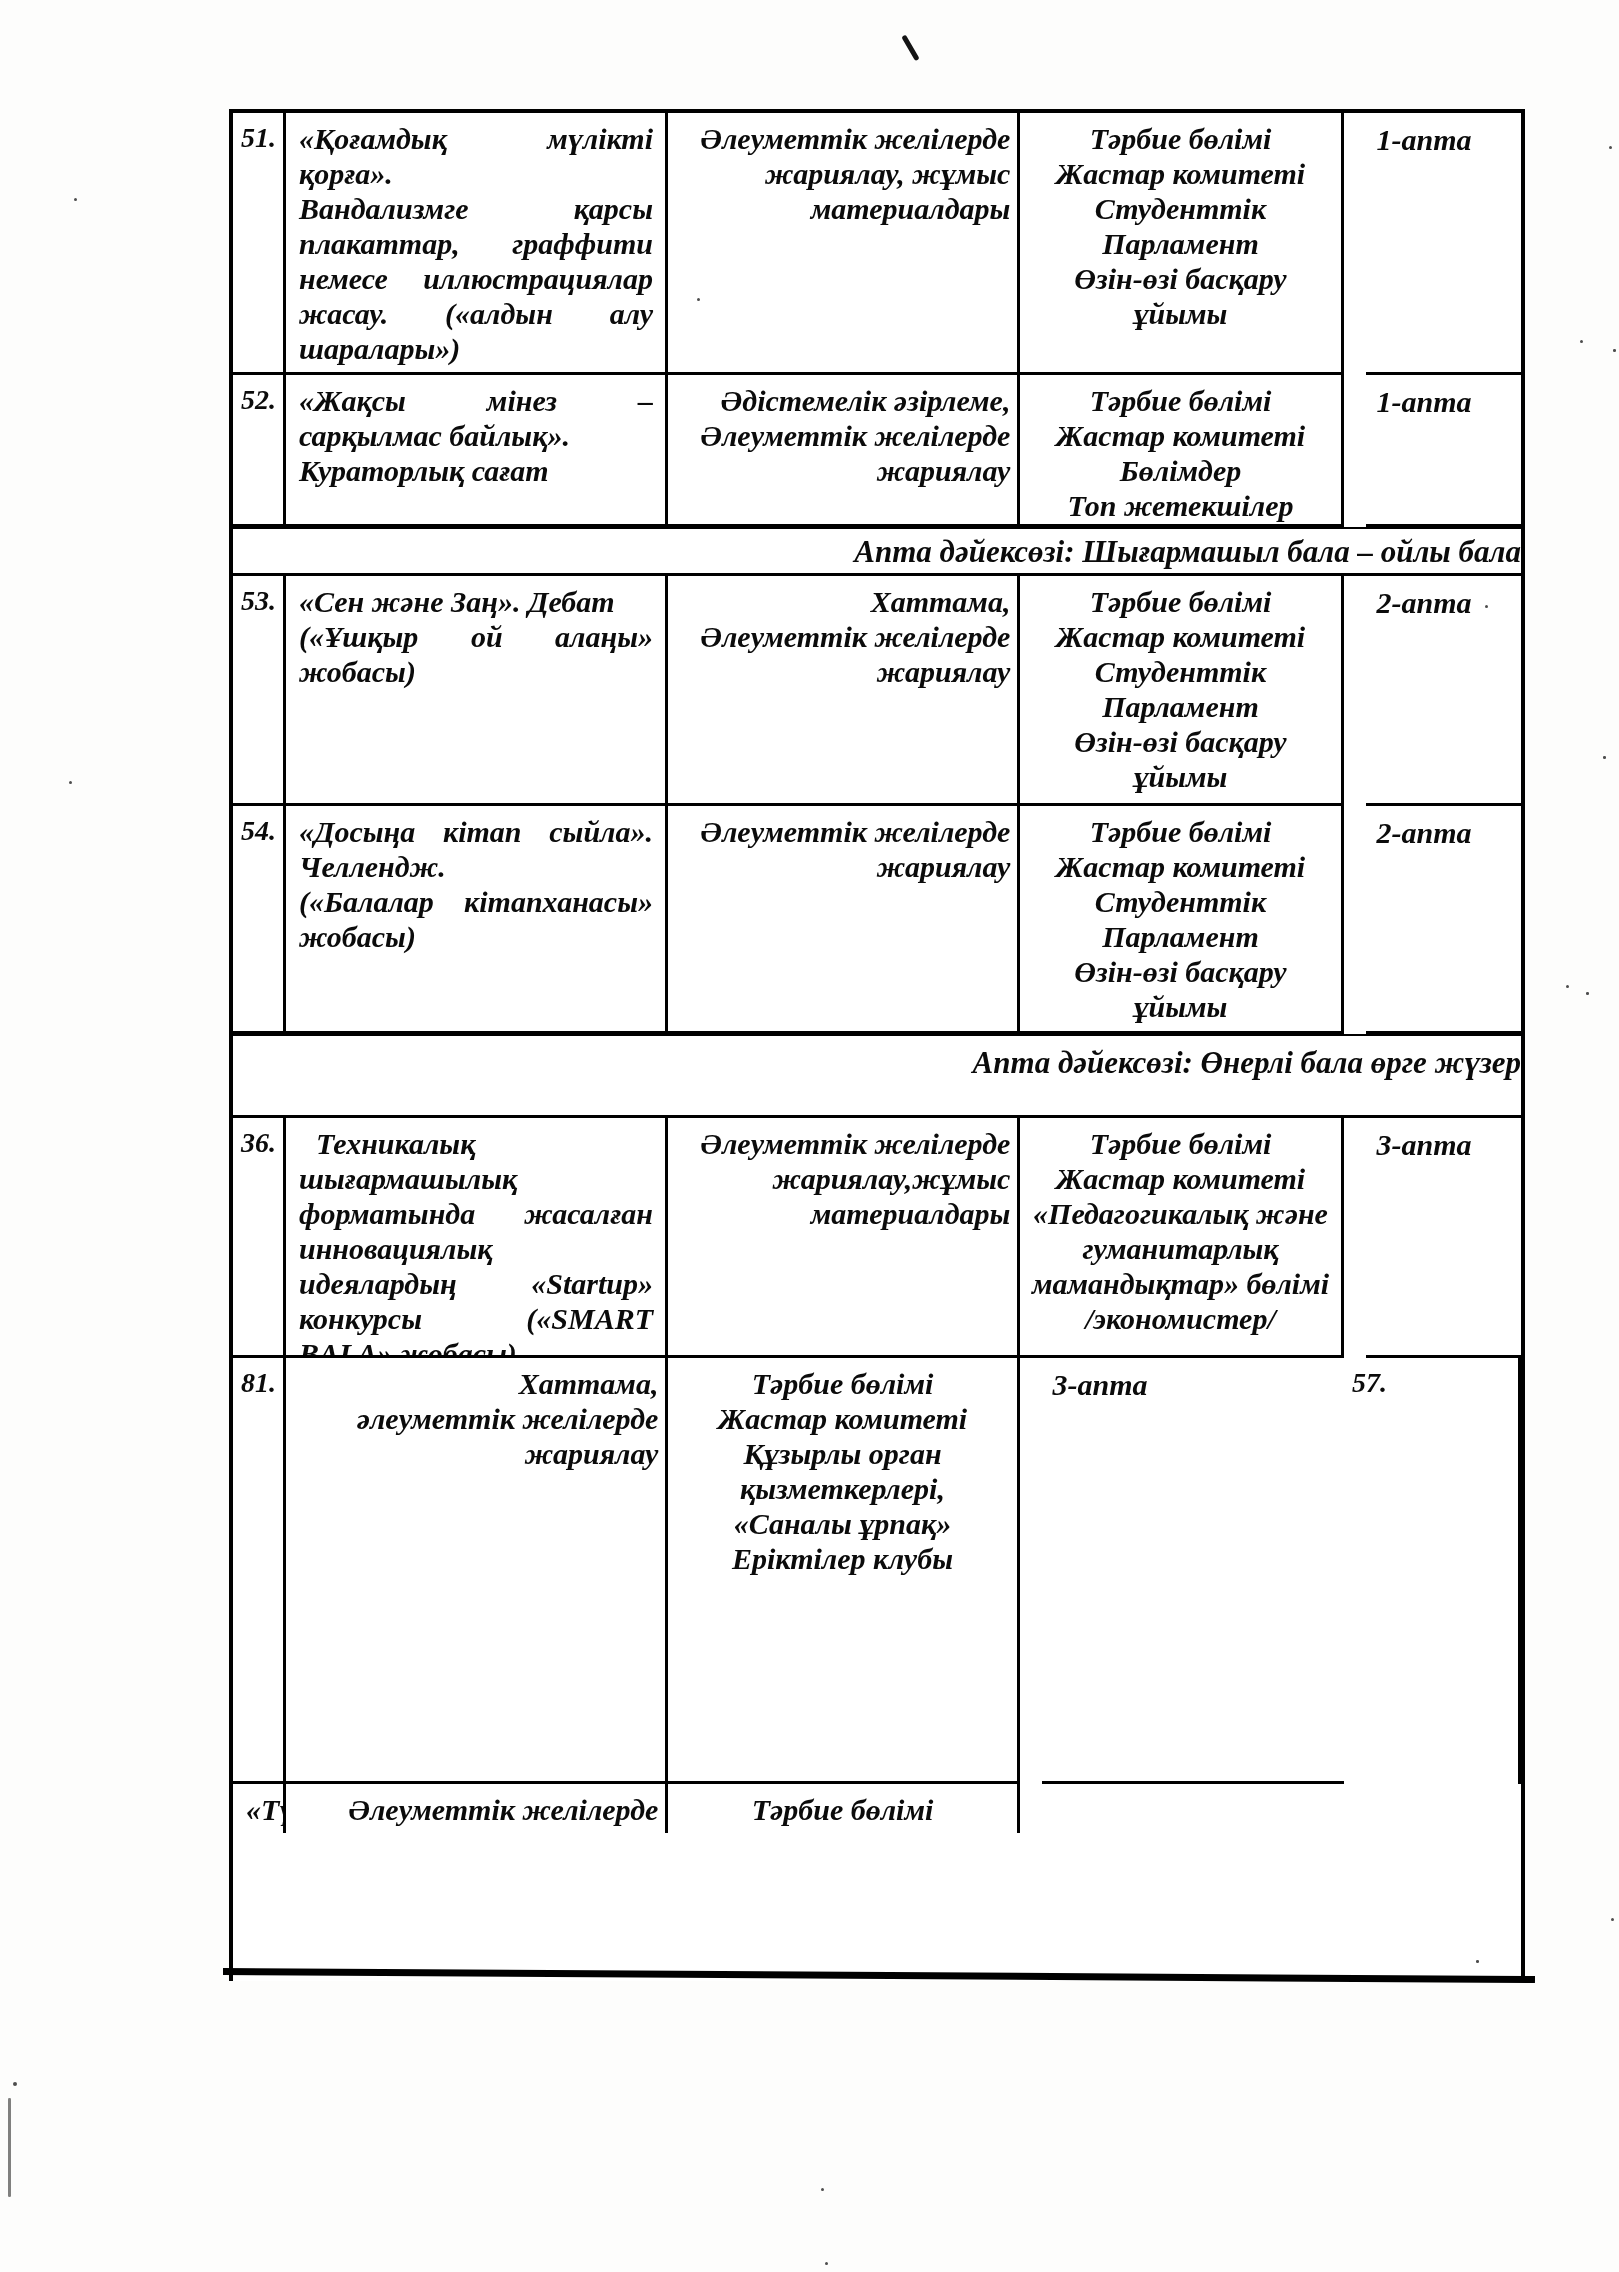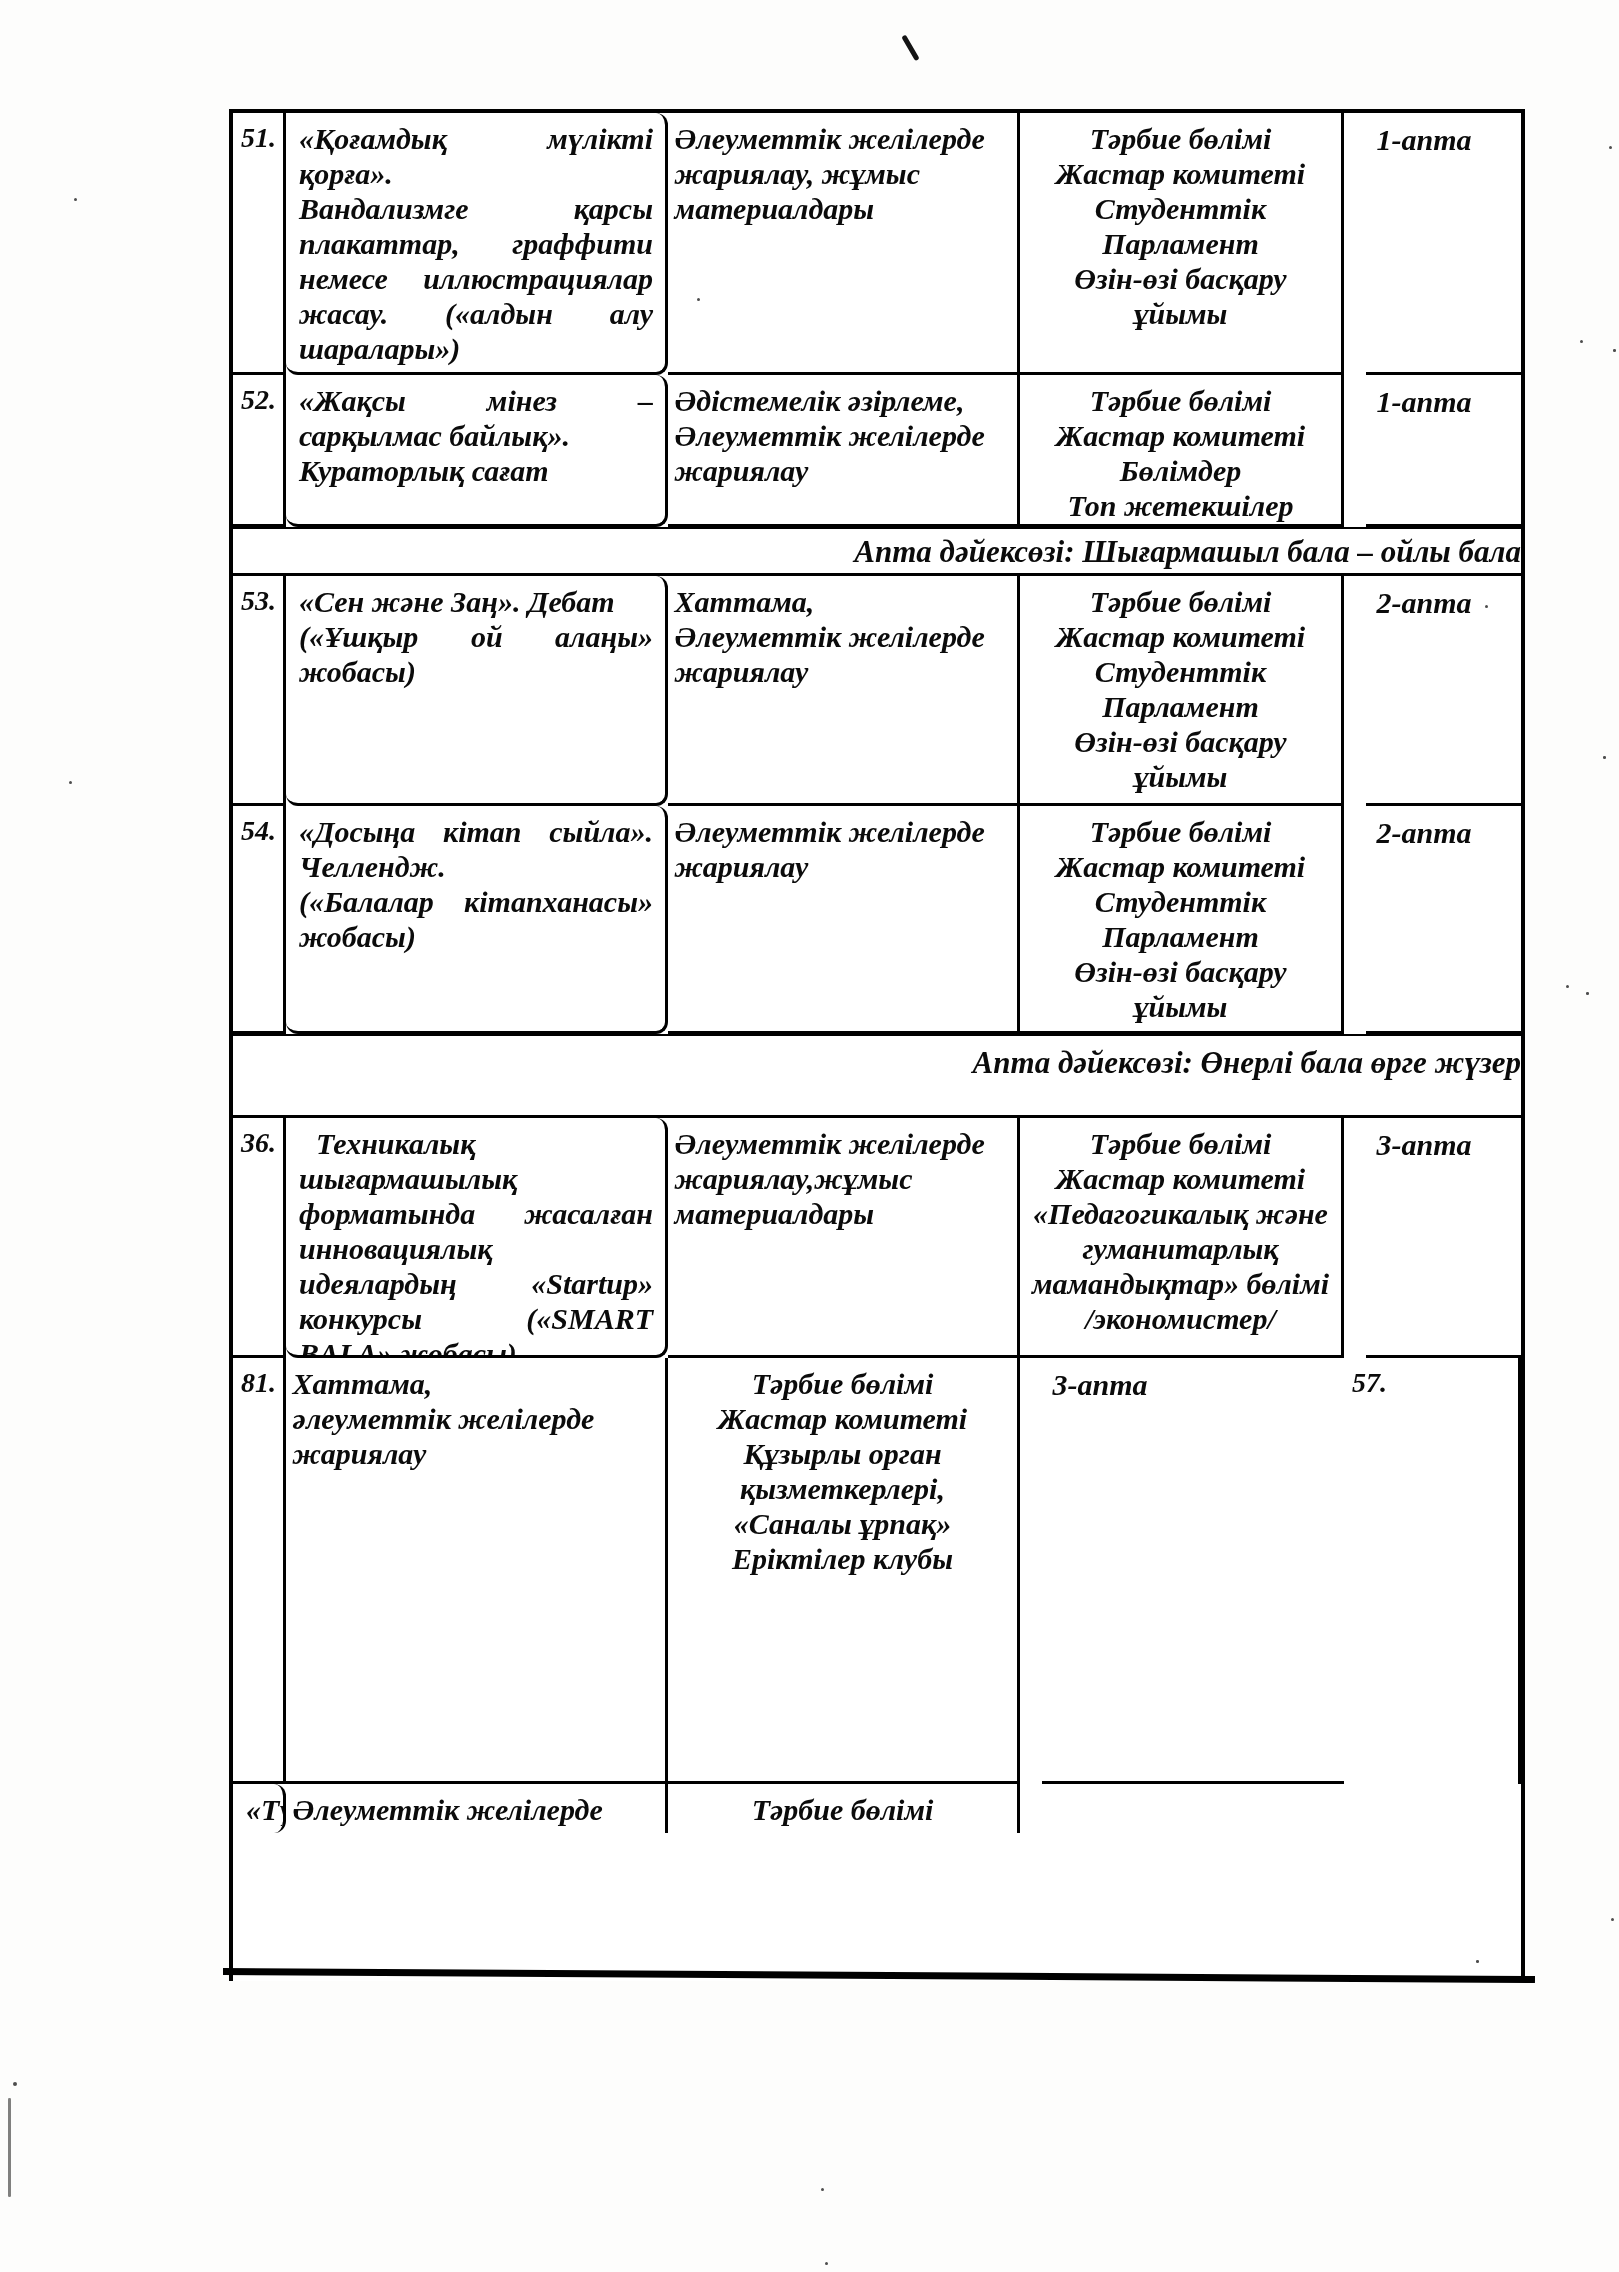--- a/index.html
+++ b/index.html
@@ -22,23 +22,23 @@
   .c{
     border-right:3.3px solid #000;border-bottom:3.3px solid #000;
     box-sizing:border-box;overflow:hidden;
     font-style:italic;font-weight:bold;
     font-size:30px;line-height:35px;color:#0b0b0b;
     white-space:pre-line;
   }
   .c.last{border-right:none;}
   .c.nobot{border-bottom:none;}
   .num{padding:6.6px 0 0 8px;font-size:28px;}
-  .name{text-align:justify;padding:8px 12px 0 13px;border-radius:12px;}
+  .name{text-align:justify;padding:8px 12px 0 13px;}
   .name.indent{text-indent:17px;}
-  .fmt{text-align:left;padding:8px 6.6px 0 6.6px;}
+  .fmt{text-align:right;padding:8px 6.6px 0 6.6px;}
   .resp{text-align:center;padding:8px 5.3px 0 5.3px;}
   .week{padding:9.2px 0 0 10.5px;margin-left:22px;}
   .banner{
     grid-column:1 / -1;border-right:none;border-top:2.6px solid #000;
     text-align:right;font-size:31px;
   }
   .banner.b1{padding-top:5.3px;}
   .banner.b2{padding-top:9.2px;}
   .banner.b3{padding-top:4px;}
   

